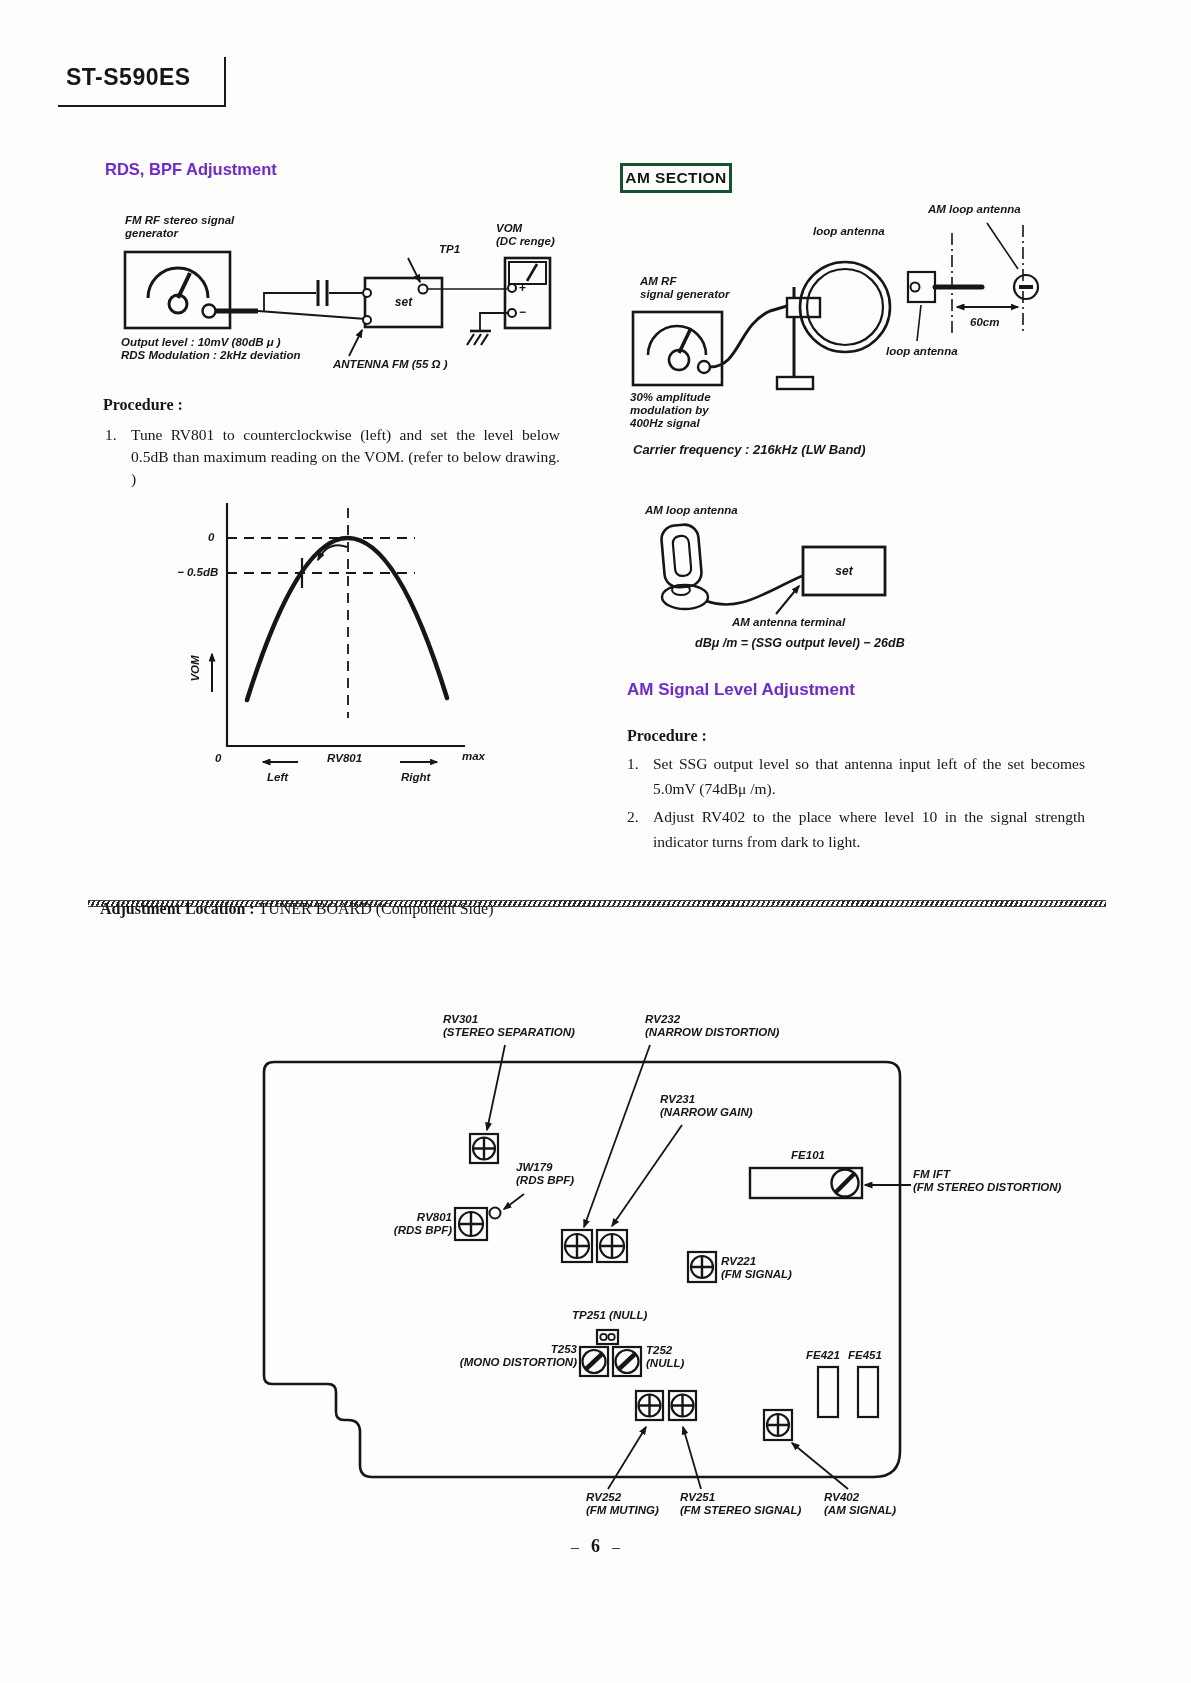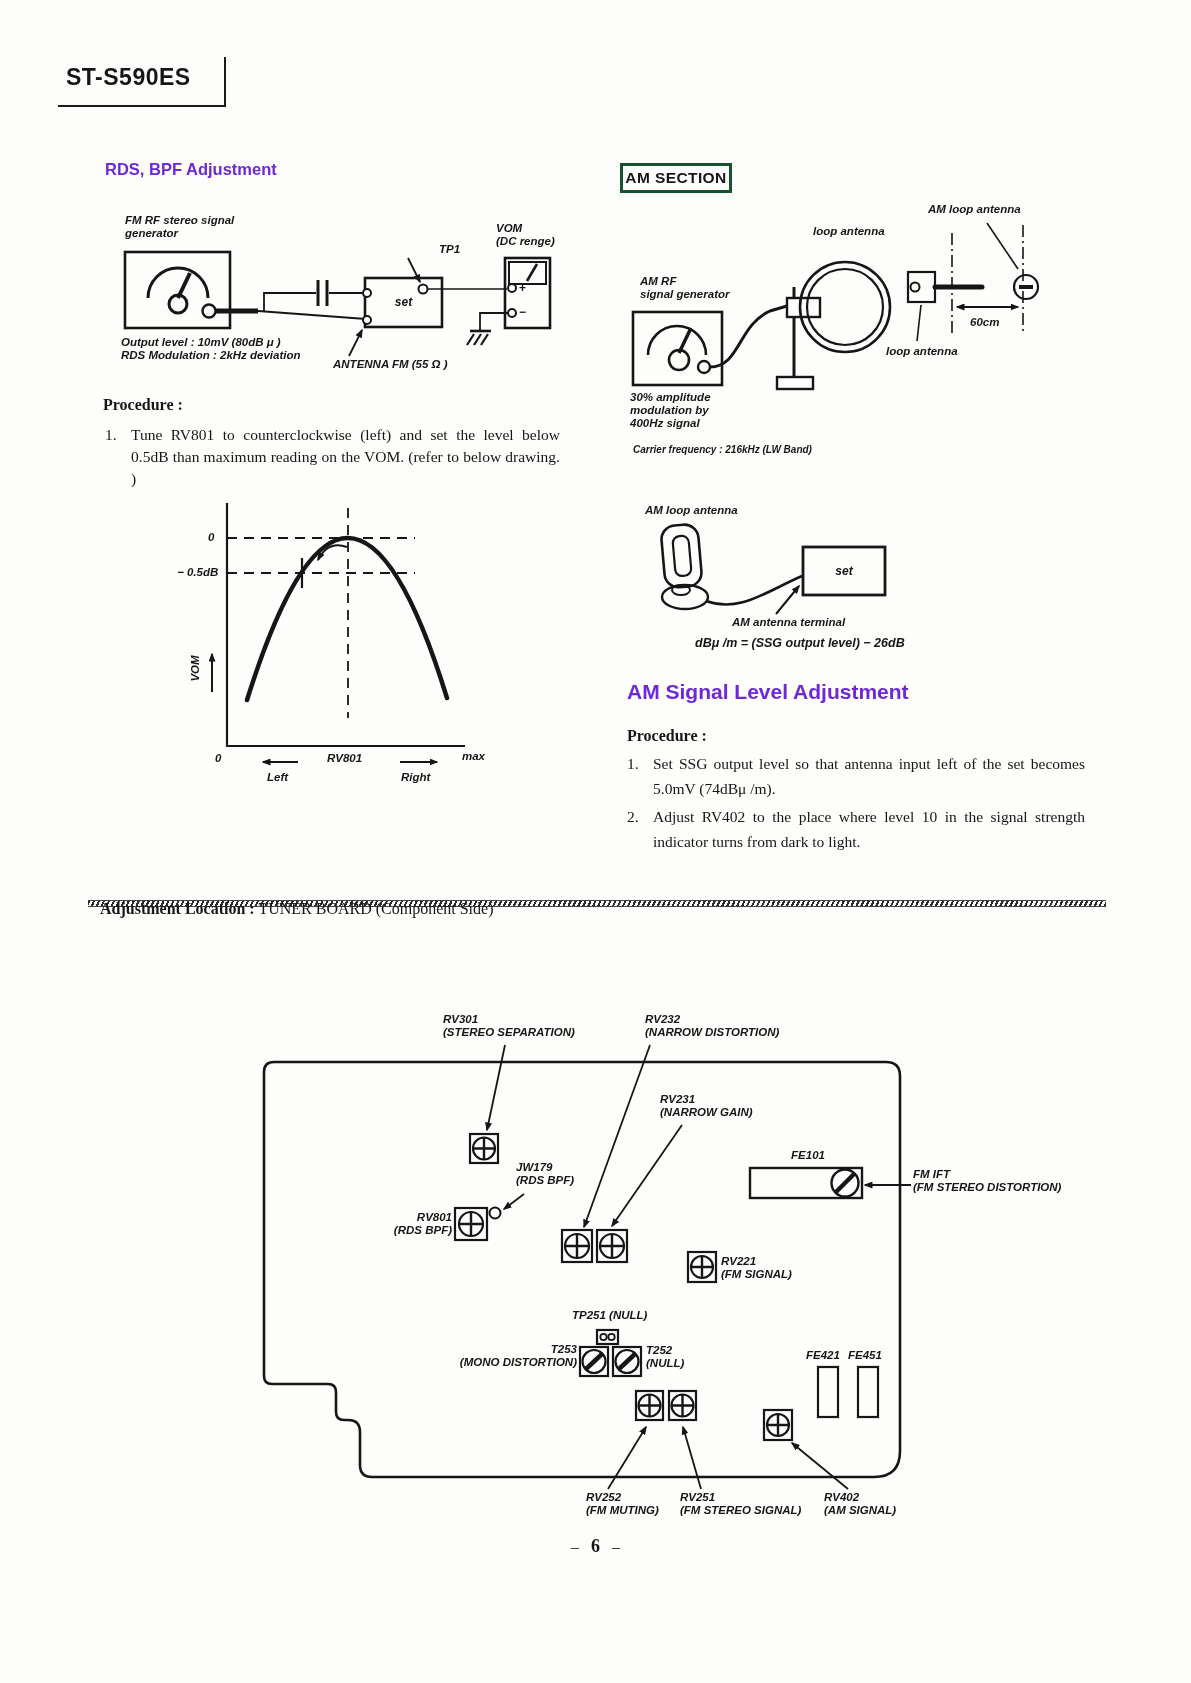--- a/index.html
+++ b/index.html
@@ -2,21 +2,21 @@
 <html><head>
 <meta charset="utf-8">
 <style>
   html,body{margin:0;padding:0;background:#e8e8e6;}
   .page{position:relative;width:1191px;height:1683px;background:#fdfdfb;margin:0 auto;
         font-family:"Liberation Serif",serif;color:#161616;overflow:hidden;}
   .abs{position:absolute;}
   svg{position:absolute;left:0;top:0;overflow:visible;}
   .dl{position:absolute;font:italic 700 11.5px "Liberation Sans",sans-serif;line-height:13px;
       color:#161616;white-space:pre-line;}
-  .dl-sm{font-size:10px;}
+  .dl-sm{font-size:13px;}
   .h-sans{position:absolute;font:700 16.5px "Liberation Sans",sans-serif;color:#6d28d9;}
   .serif-b{font:700 16px "Liberation Serif",serif;}
   .body-txt{font:15.5px "Liberation Serif",serif;line-height:22px;text-align:justify;}
   .step{display:flex;}
   .step .num{flex:0 0 26px;}
   .model{font:700 23px "Liberation Sans",sans-serif;letter-spacing:.5px;}
   .bracket{border-right:2.5px solid #1a1a1a;border-bottom:2.5px solid #1a1a1a;}
   .ambox{border:3px solid #14532d;text-align:center;
          font:700 15.5px "Liberation Sans",sans-serif;line-height:24px;letter-spacing:.4px;}
   .divider{background:repeating-linear-gradient(115deg,#2b2b2b 0 2px,#fdfdfb 2px 4.5px);
@@ -189,21 +189,21 @@
         <rect x="223" y="77" width="82" height="48" stroke-width="2.8"></rect>
         <path d="M196,144 L219,116" stroke-width="2" marker-end="url(#ah)"></path>
       </g>
     </svg>
     <div class="dl" style="left:65px;top:34px;">AM loop antenna</div>
     <div class="dl setlbl" style="left:223px;top:94px;width:82px;text-align:center;">set</div>
     <div class="dl" style="left:152px;top:146px;">AM antenna terminal</div>
     <div class="dl" style="left:115px;top:167px;font-size:12.5px;">dBμ /m = (SSG output level) − 26dB</div>
   </div>
 
-  <div class="h-sans" style="left:627px;top:680px;font-size:21px;">AM Signal Level Adjustment</div>
+  <div class="h-sans" style="left:627px;top:680px;font-size:17px;">AM Signal Level Adjustment</div>
   <div class="abs serif-b" style="left:627px;top:727px;">Procedure :</div>
   <div class="abs" style="left:627px;top:751px;width:458px;">
     <div class="body-txt step" style="line-height:25px;">
       <span class="num">1.</span>
       <span style="flex:1;">Set SSG output level so that antenna input left of the set becomes 5.0mV (74dBμ /m).</span>
     </div>
     <div class="body-txt step" style="line-height:25px;margin-top:3px;">
       <span class="num">2.</span>
       <span style="flex:1;">Adjust RV402 to the place where level 10 in the signal strength indicator turns from dark to light.</span>
     </div>

